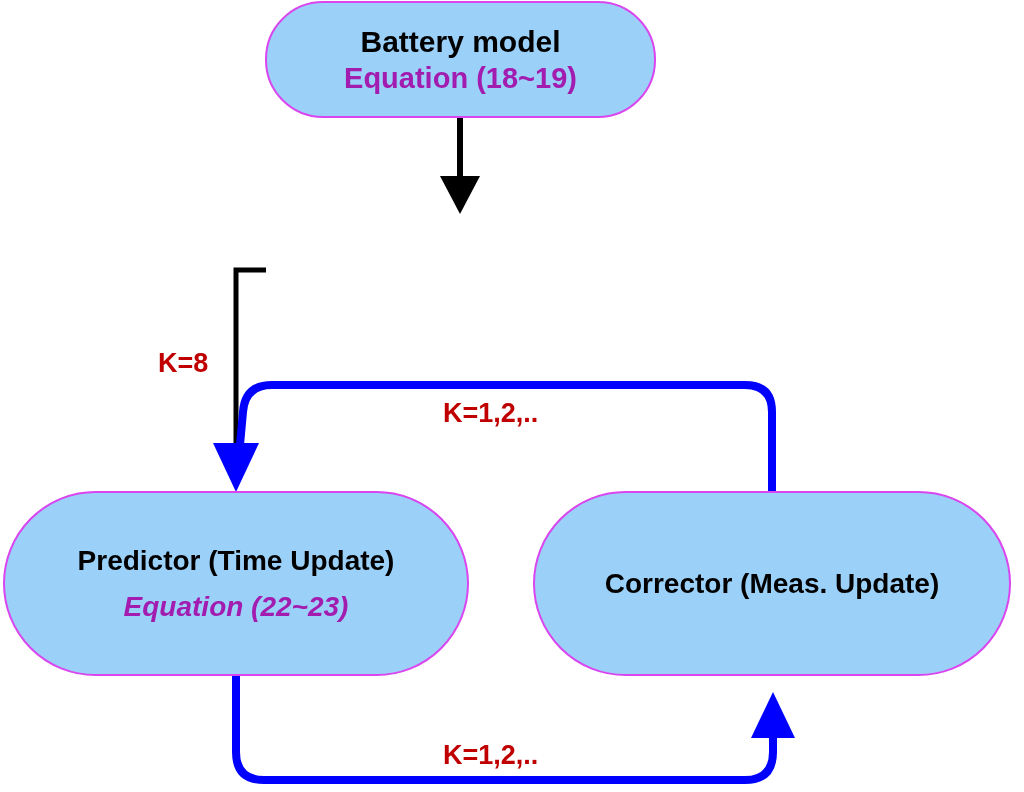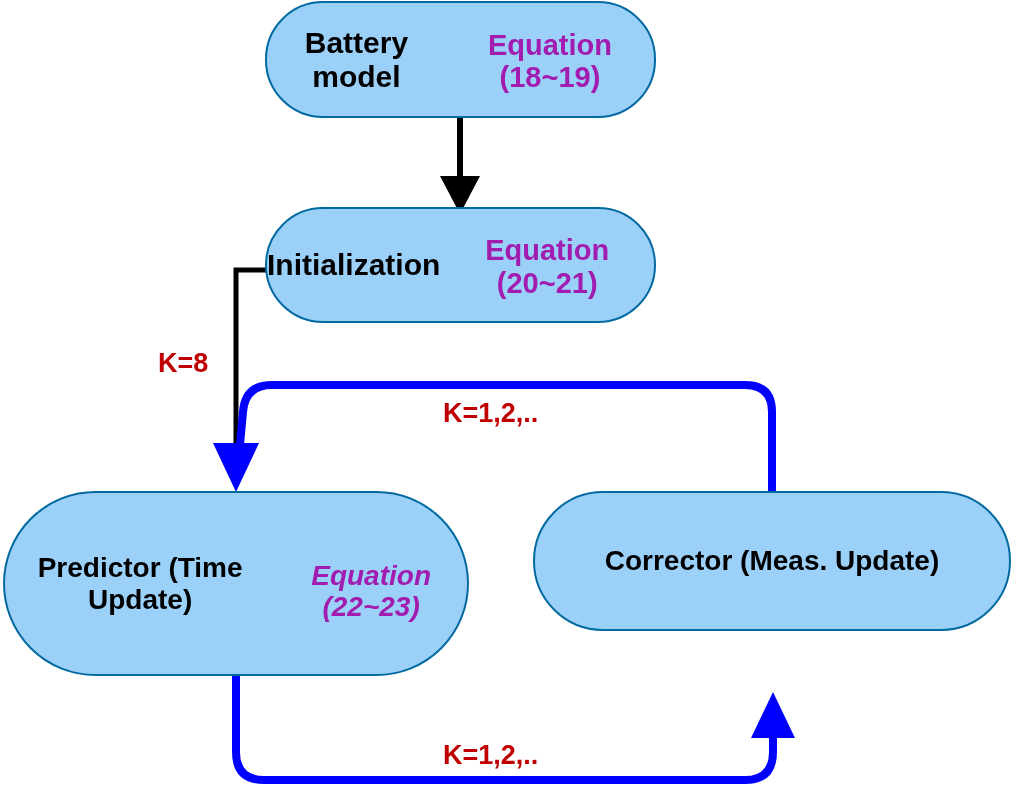--- a/index.html
+++ b/index.html
@@ -20,23 +20,23 @@
     left: 0;
     top: 0;
     width: 1024px;
     height: 792px;
     pointer-events: none;
   }
   .node {
     position: absolute;
     box-sizing: border-box;
     background: #9BD1F9;
-    border: 2px solid #0369a1;
+    border: 2px solid #d946ef;
     display: flex;
-    flex-direction: row;
+    flex-direction: column;
     align-items: center;
     justify-content: center;
     text-align: center;
     line-height: 1.12;
   }
   .node .title {
     color: #000000;
     font-weight: bold;
   }
   .node .eq {
@@ -59,21 +59,21 @@
   #node-init .eq { font-size: 29px; margin-top: 3px; }
 
   #node-predictor {
     left: 3px; top: 491px; width: 466px; height: 185px;
     border-radius: 93px;
   }
   #node-predictor .title { font-size: 28px; }
   #node-predictor .eq { font-size: 28px; margin-top: 15px; font-style: italic; }
 
   #node-corrector {
-    left: 533px; top: 491px; width: 478px; height: 140px;
+    left: 533px; top: 491px; width: 478px; height: 185px;
     border-radius: 93px;
   }
   #node-corrector .title { font-size: 28px; }
   #node-corrector .eq { font-size: 28px; margin-top: 4px; }
 
   .edge-label {
     position: absolute;
     color: #C00000;
     font-weight: bold;
     font-size: 27px;
@@ -109,24 +109,20 @@
       <path d="M 236,676 L 236,752 Q 236,780 264,780 L 745,780 Q 773,780 773,752 L 773,733" fill="none" stroke="#0000FF" stroke-width="8" stroke-linecap="butt"></path>
       <polygon points="751,738 795,738 773,692" fill="#0000FF"></polygon>
     </g>
   </svg>
 
   <div class="node" id="node-battery">
     <div class="title">Battery model</div>
     <div class="eq">Equation (18~19)</div>
   </div>
 
-  <div class="node" id="node-init">
-    <div class="title">Initialization</div>
-    <div class="eq">Equation (20~21)</div>
-  </div>
 
   <div class="node" id="node-predictor">
     <div class="title">Predictor (Time Update)</div>
     <div class="eq">Equation (22~23)</div>
   </div>
 
   <div class="node" id="node-corrector">
     <div class="title">Corrector (Meas. Update)</div>
   </div>
 

